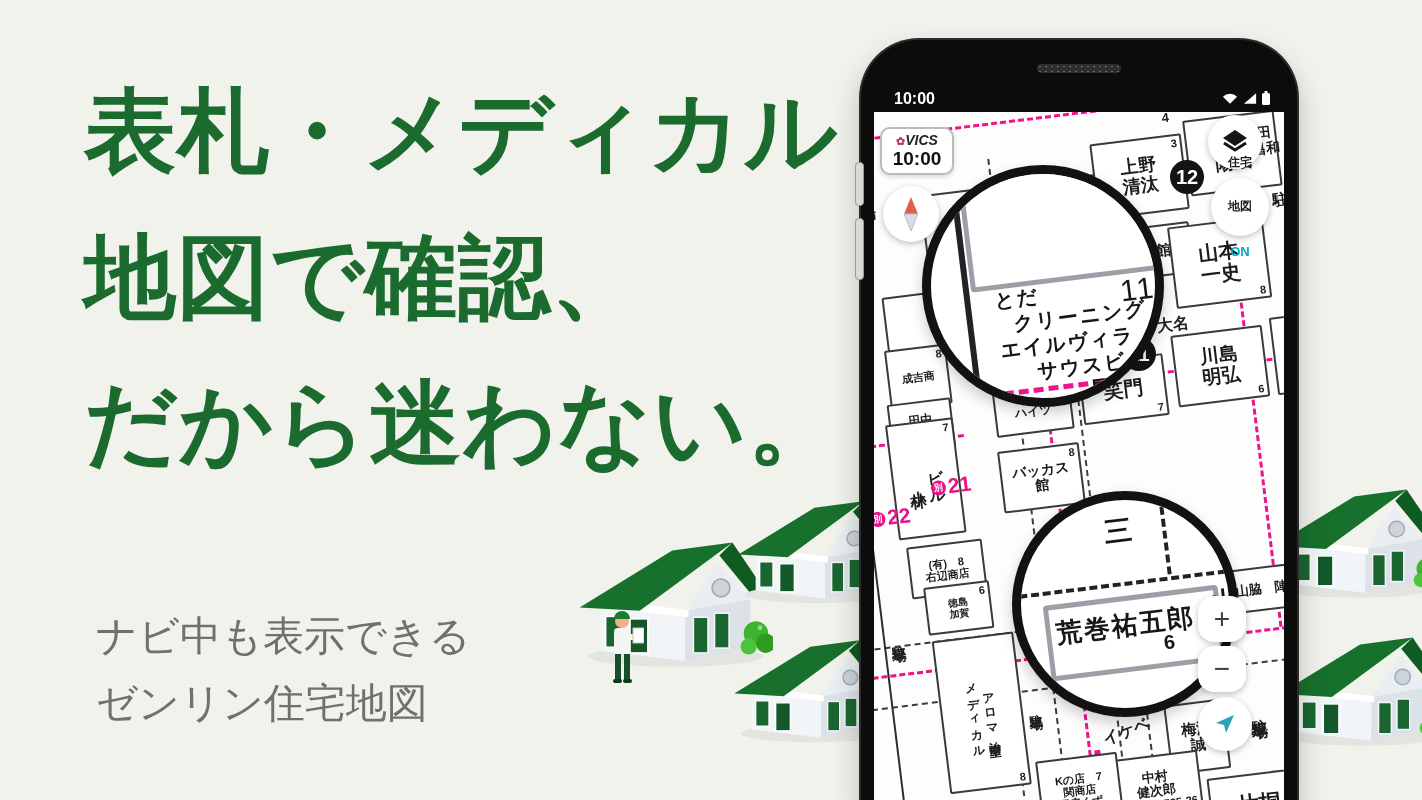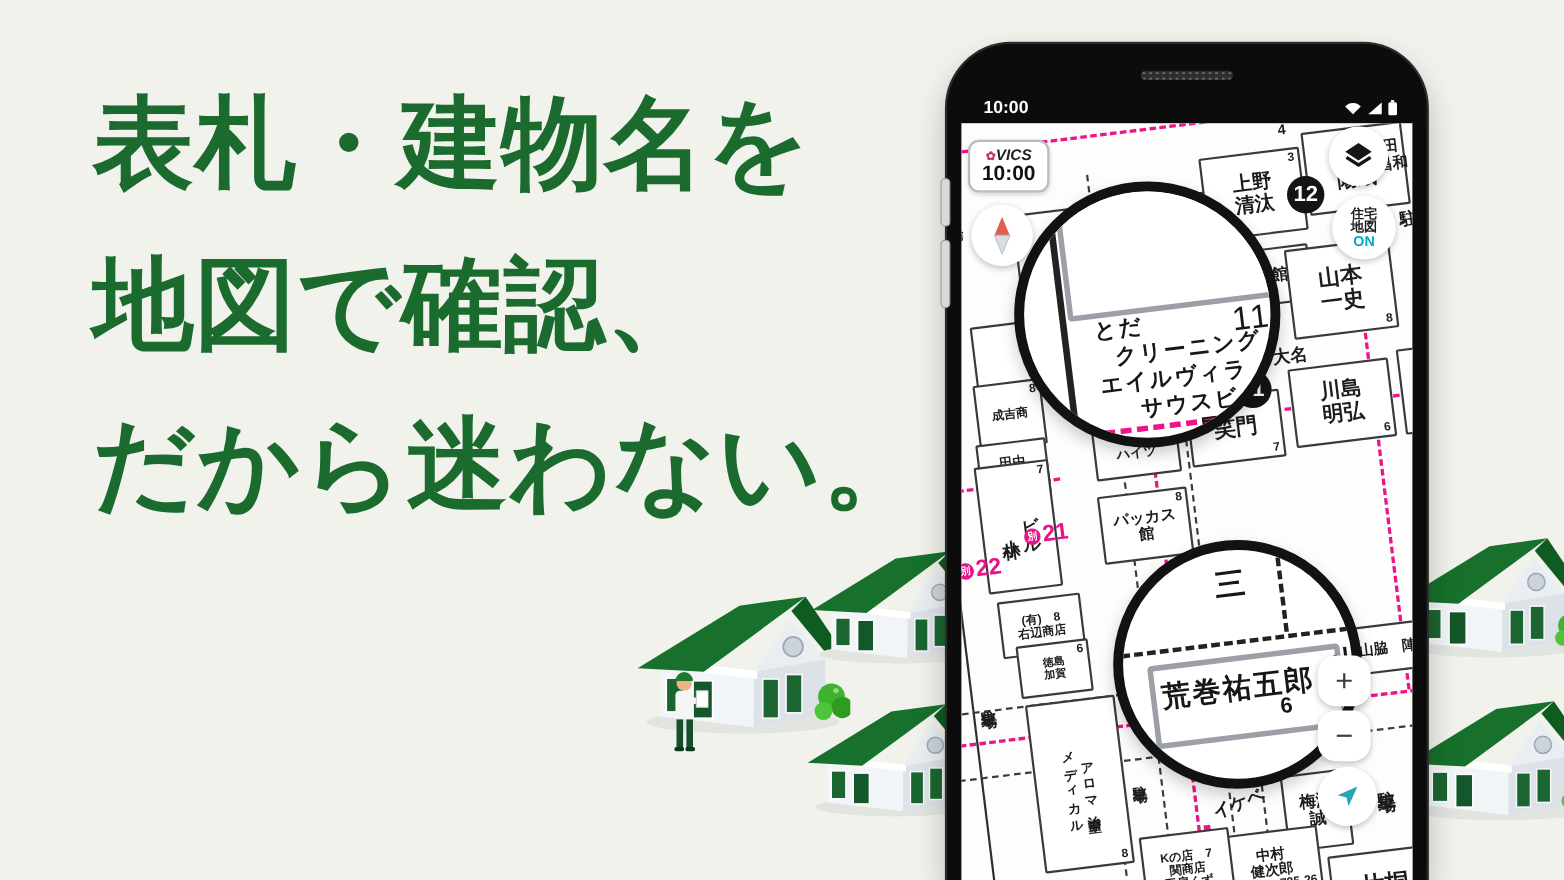--- a/index.html
+++ b/index.html
@@ -37,21 +37,21 @@
   .nb .num{top:auto;bottom:1px;}
   .v{writing-mode:vertical-rl;letter-spacing:2px;}
   .road{position:absolute;}
   .pinkmk{position:absolute;display:flex;align-items:center;gap:2px;color:#e8128a;
           font-size:21px;font-weight:bold;}
   .pinkmk .pm-ic{width:15px;height:15px;border-radius:50%;background:#e8128a;color:#fff;
           font-size:9px;display:flex;align-items:center;justify-content:center;font-weight:bold;}
   .badge-dark{position:absolute;width:34px;height:34px;border-radius:50%;background:#141414;color:#fff;
           font-size:20px;font-weight:bold;display:flex;align-items:center;justify-content:center;z-index:3;}
   .ctrl{position:absolute;background:#fff;box-shadow:0 2px 6px rgba(0,0,0,.25);
-        display:flex;align-items:center;justify-content:center;z-index:4;}
+        display:flex;align-items:center;justify-content:center;z-index:4;gap:32px;}
   .round{border-radius:50%;}
   .magnifier{position:absolute;border-radius:50%;background:#fff;border:9px solid #121212;
         box-shadow:0 6px 14px rgba(0,0,0,.2);overflow:hidden;z-index:3;}
   .mag-inner{position:absolute;inset:0;transform:rotate(-7deg);}
   .gray-box{position:absolute;border:5px solid #9aa0a6;border-radius:4px;background:#fff;}
   .mag-line{position:absolute;font-weight:600;color:#161616;letter-spacing:2px;white-space:nowrap;}
   .vics{position:absolute;left:6px;top:15px;width:70px;background:#fff;border:2px solid #b9bdb9;
         border-radius:10px;text-align:center;padding:3px 0;z-index:4;box-shadow:0 2px 4px rgba(0,0,0,.15);}
   .vics .l1{font-size:14px;font-weight:bold;font-style:italic;color:#222;}
   .vics .l1 .vic-ic{color:#c3366b;font-style:normal;font-size:11px;}
@@ -91,23 +91,25 @@
       <rect x="31" y="20" width="11" height="15" fill="#ffffff" stroke="#c3c8c3"></rect>
       <rect x="13" y="46" width="6" height="26" fill="#15502b"></rect>
       <rect x="22" y="46" width="6" height="26" fill="#15502b"></rect>
       <rect x="11" y="71" width="9" height="4" rx="2" fill="#10381e"></rect>
       <rect x="21" y="71" width="9" height="4" rx="2" fill="#10381e"></rect>
     </g>
   </defs>
 </svg>
 
 <div class="hero">
-  <h1>表札・建物名を
+  <h1>表札・メディカル
 地図で確認、
 だから迷わない。</h1>
+  <div class="sub">ナビ中も表示できる
+ゼンリン住宅地図</div>
 </div>
 
 <svg class="house" style="left:578px;top:518px" width="195" height="157" viewBox="0 0 240 185">
     <use href="#house"></use>
   </svg>
 <svg class="house" style="left:737px;top:481px" width="160" height="129" viewBox="0 0 240 185">
     <use href="#house"></use>
   </svg>
 <svg class="house" style="left:733px;top:620px" width="160" height="129" viewBox="0 0 240 185">
     <use href="#house"></use>

